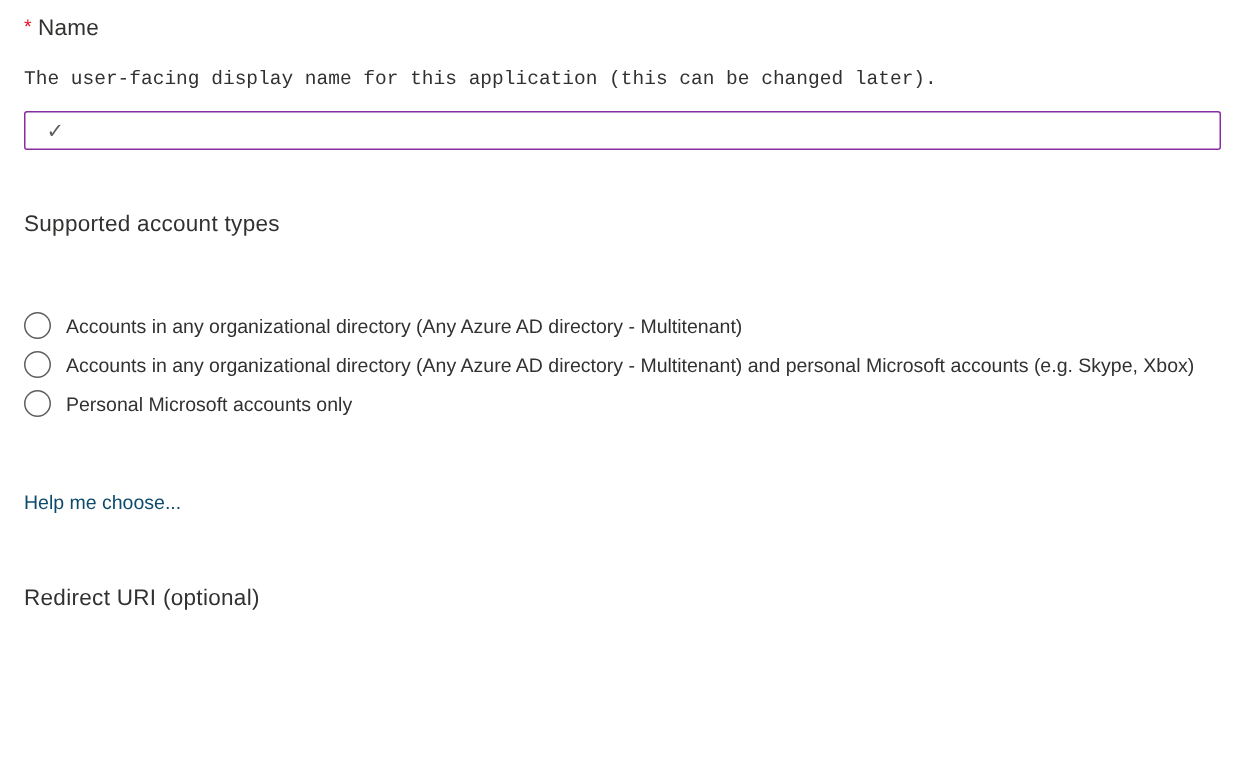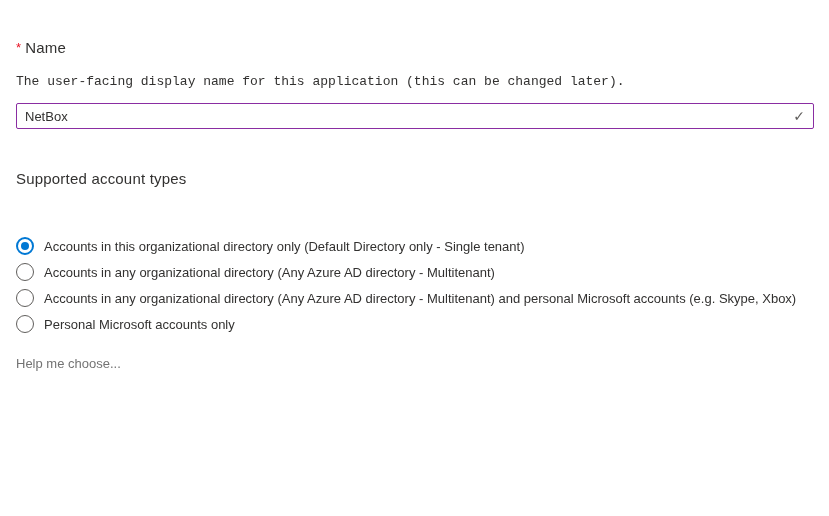--- a/index.html
+++ b/index.html
@@ -7,21 +7,20 @@
   body {
     font-family: "Liberation Sans", "DejaVu Sans", sans-serif;
     color: #323130;
   }
   .page {
     position: relative;
     width: 829px;
     height: 424px;
     background: #ffffff;
     overflow: hidden;
-    margin-top: 29px;
   }
   .section-heading {
     position: absolute;
     left: 16px;
     font-size: 15px;
     font-weight: 400;
     color: #323130;
     letter-spacing: 0.2px;
   }
   .required-marker { color: #e81123; margin-right: 4px; font-size: 13px; vertical-align: 1px; }
@@ -82,21 +81,21 @@
     width: 8px; height: 8px;
     margin: -4px 0 0 -4px;
     border-radius: 50%;
     background: #0078d4;
   }
   .radio-label { font-size: 13px; color: #323130; margin-left: 10px; white-space: nowrap; }
   .link {
     position: absolute;
     left: 16px;
     font-size: 13px;
-    color: #737373;
+    color: #0c4a6e;
     text-decoration: none;
     cursor: pointer;
   }
   .dropdown {
     position: absolute;
     display: flex;
     align-items: center;
     justify-content: space-between;
     background: #ffffff;
     border: 1px solid #8a2da2;
@@ -113,48 +112,44 @@
 
 <div class="page">
 
   <div class="section-heading" style="top:10px;">
     <span class="required-marker">*</span><span>Name</span>
   </div>
 
   <div class="body-text" style="top:43px;">The user-facing display name for this application (this can be changed later).</div>
 
   <div class="text-input" style="top:74px; left:16px; width:798px; height:26px;">
-    <input type="text" value="NetBox" style="">
     <span class="valid-check">✓</span>
   </div>
 
   <div class="section-heading" style="top:141px;text-align:center;">Supported account types</div>
 
 
   <div class="radio-group">
-    <div class="radio-row selected">
-      <span class="radio-circle"></span>
-      <span class="radio-label">Accounts in this organizational directory only (Default Directory only - Single tenant)</span>
-    </div>
     <div class="radio-row">
       <span class="radio-circle"></span>
       <span class="radio-label">Accounts in any organizational directory (Any Azure AD directory - Multitenant)</span>
     </div>
     <div class="radio-row">
       <span class="radio-circle"></span>
       <span class="radio-label">Accounts in any organizational directory (Any Azure AD directory - Multitenant) and personal Microsoft accounts (e.g. Skype, Xbox)</span>
     </div>
     <div class="radio-row">
       <span class="radio-circle"></span>
       <span class="radio-label">Personal Microsoft accounts only</span>
     </div>
   </div>
 
   <a class="link" style="top:327px;">Help me choose...</a>
 
+  <div class="section-heading" style="top:390px;">Redirect URI (optional)</div>
 
 
 
   <div class="text-input" style="top:474px; left:243px; width:420px; height:25px;">
     <span class="valid-check">✓</span>
   </div>
 
 </div>
 
 </body></html>

